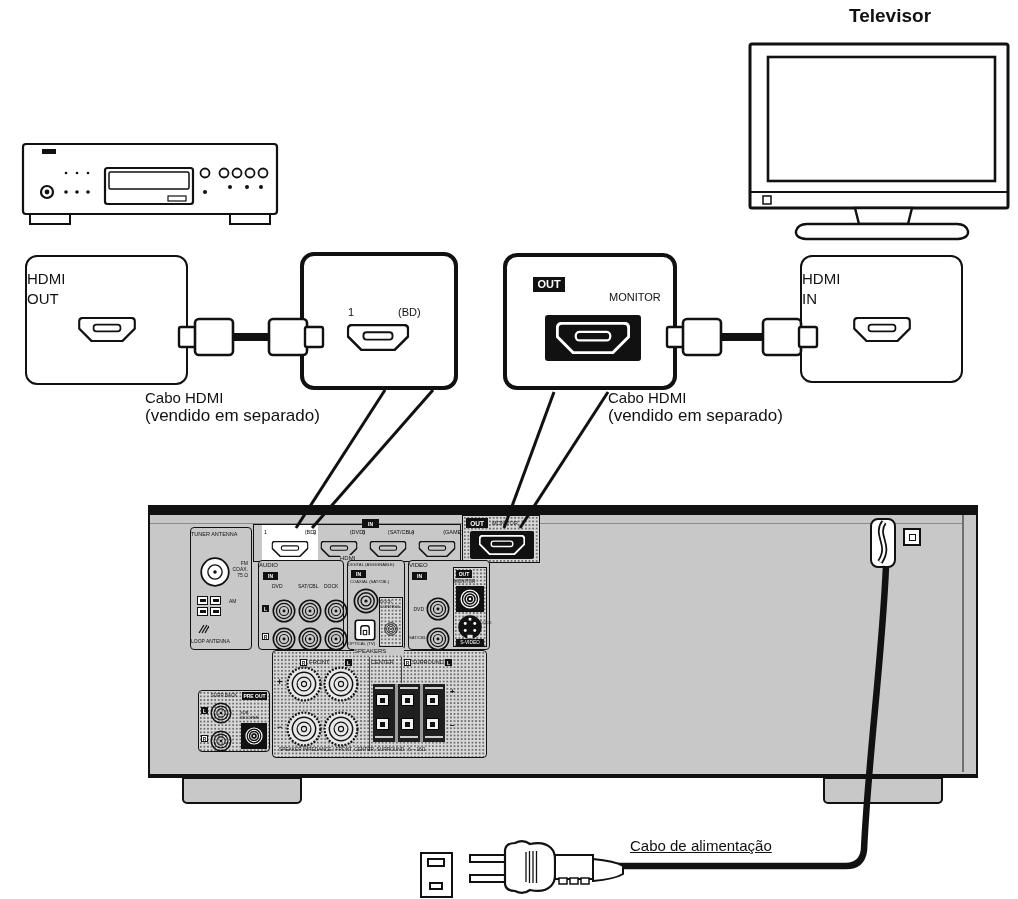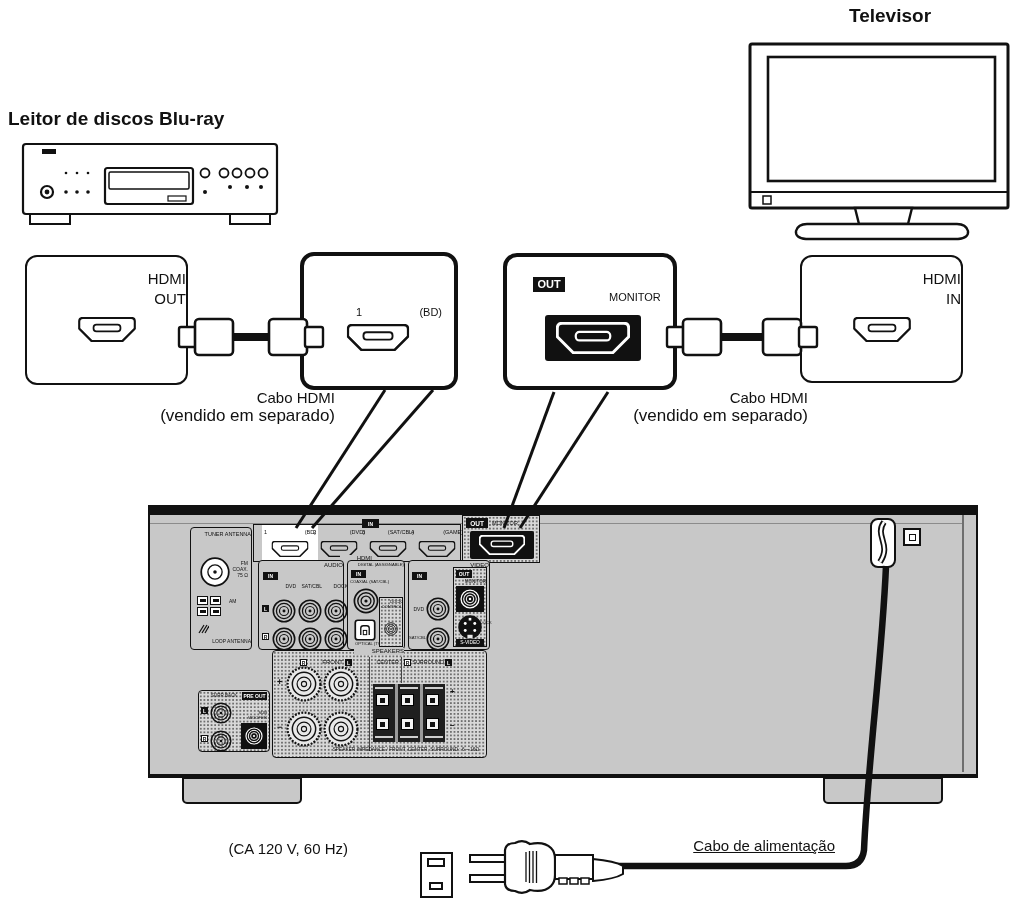--- a/index.html
+++ b/index.html
@@ -1,20 +1,20 @@
 <!DOCTYPE html>
 <html><head>
 <meta charset="utf-8">
 <style>
   html,body{margin:0;padding:0;background:#fff;}
   #page{position:relative;width:1018px;height:899px;background:#fff;overflow:hidden;
         font-family:"Liberation Sans",sans-serif;color:#111;}
   .abs{position:absolute;}
   .pre{white-space:pre-line;}
-  .ctr{text-align:right;}
+  .ctr{text-align:left;}
   .rgt{text-align:right;}
   .bold{font-weight:bold;}
   .f42{font-size:4.2px;line-height:1.15;}
   .f45{font-size:4.5px;line-height:1.15;}
   .f48{font-size:4.8px;line-height:1.15;}
   .f5{font-size:5px;line-height:1.2;}
   .f55{font-size:5.5px;line-height:1.2;}
   .f6{font-size:6px;line-height:1.2;}
   .f11{font-size:11px;line-height:1.1;}
   .f15{font-size:15px;line-height:1.3;}
@@ -80,21 +80,20 @@
       <rect x="1.5" y="1.5" width="23" height="23" rx="3" fill="#fff" stroke="currentColor" stroke-width="2"></rect>
       <path d="M8,19 V11 Q8,8 11,8 H15 Q18,8 18,11 V19" fill="none" stroke="currentColor" stroke-width="1.6"></path>
       <rect x="11" y="13.5" width="4" height="5" fill="none" stroke="currentColor" stroke-width="1.2"></rect>
     </symbol>
   </defs>
 </svg>
 
 <div id="page">
 
   <div class="abs h1" style="left:849px;top:5px;">Televisor</div>
-  <div class="abs h1" style="left:8px;top:108px;">Leitor de discos Blu-ray</div>
 
   <svg class="abs" style="left:745px;top:40px;" width="273" height="202">
     <rect x="5" y="4" width="258" height="164" rx="2" fill="#fff" stroke="#111" stroke-width="3"></rect>
     <rect x="23" y="17" width="227" height="124" fill="#fff" stroke="#111" stroke-width="2.6"></rect>
     <line x1="5" y1="152" x2="263" y2="152" stroke="#111" stroke-width="2"></line>
     <rect x="18" y="156" width="8" height="8" fill="none" stroke="#111" stroke-width="1.5"></rect>
     <path d="M110,168 H167 L163,184 H114 Z" fill="#fff" stroke="#111" stroke-width="2.4"></path>
     <path d="M62,184 H212 Q221,184 223,191 Q224,198 213,199 H61 Q50,198 51,191 Q53,184 62,184 Z" fill="#fff" stroke="#111" stroke-width="2.4"></path>
   </svg>
 
@@ -463,17 +462,16 @@
     <rect x="115" y="43" width="8" height="6" fill="#fff" stroke="#111" stroke-width="1.5"></rect>
     <rect x="126" y="43" width="8" height="6" fill="#fff" stroke="#111" stroke-width="1.5"></rect>
   </svg>
 
   <div class="abs" style="left:420px;top:852px;width:33px;height:46px;background:#fff;border:2.5px solid #111;box-sizing:border-box;">
     <div class="abs" style="left:5px;top:4px;width:18px;height:9px;border:2px solid #111;box-sizing:border-box;"></div>
     <div class="abs" style="left:7px;top:28px;width:14px;height:8px;border:2px solid #111;box-sizing:border-box;"></div>
   </div>
 
   <div class="abs rgt" style="left:0;top:840px;width:348px;">
-    <div class="f19">(CA 120 V, 60 Hz)</div>
   </div>
   <div class="abs ctr f19" style="left:630px;top:837px;width:205px;text-decoration:underline;">Cabo de alimentação</div>
 
 </div>
 
 </body></html>

